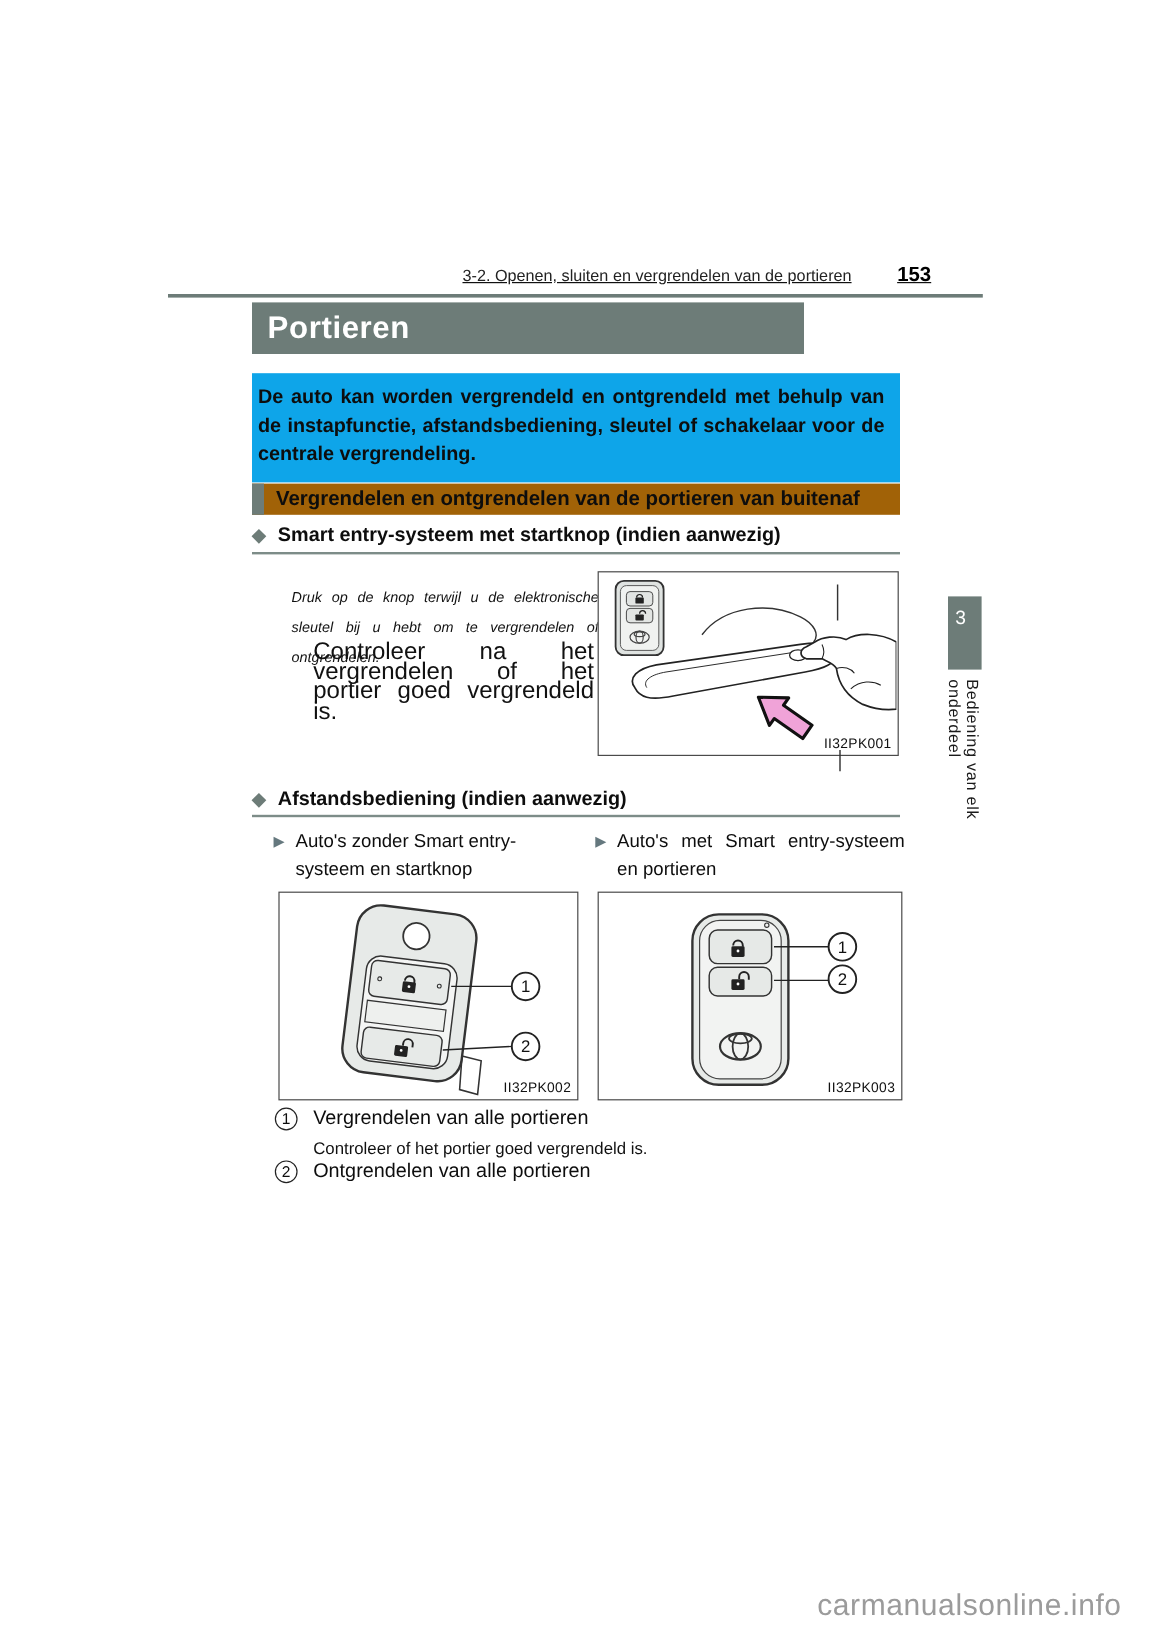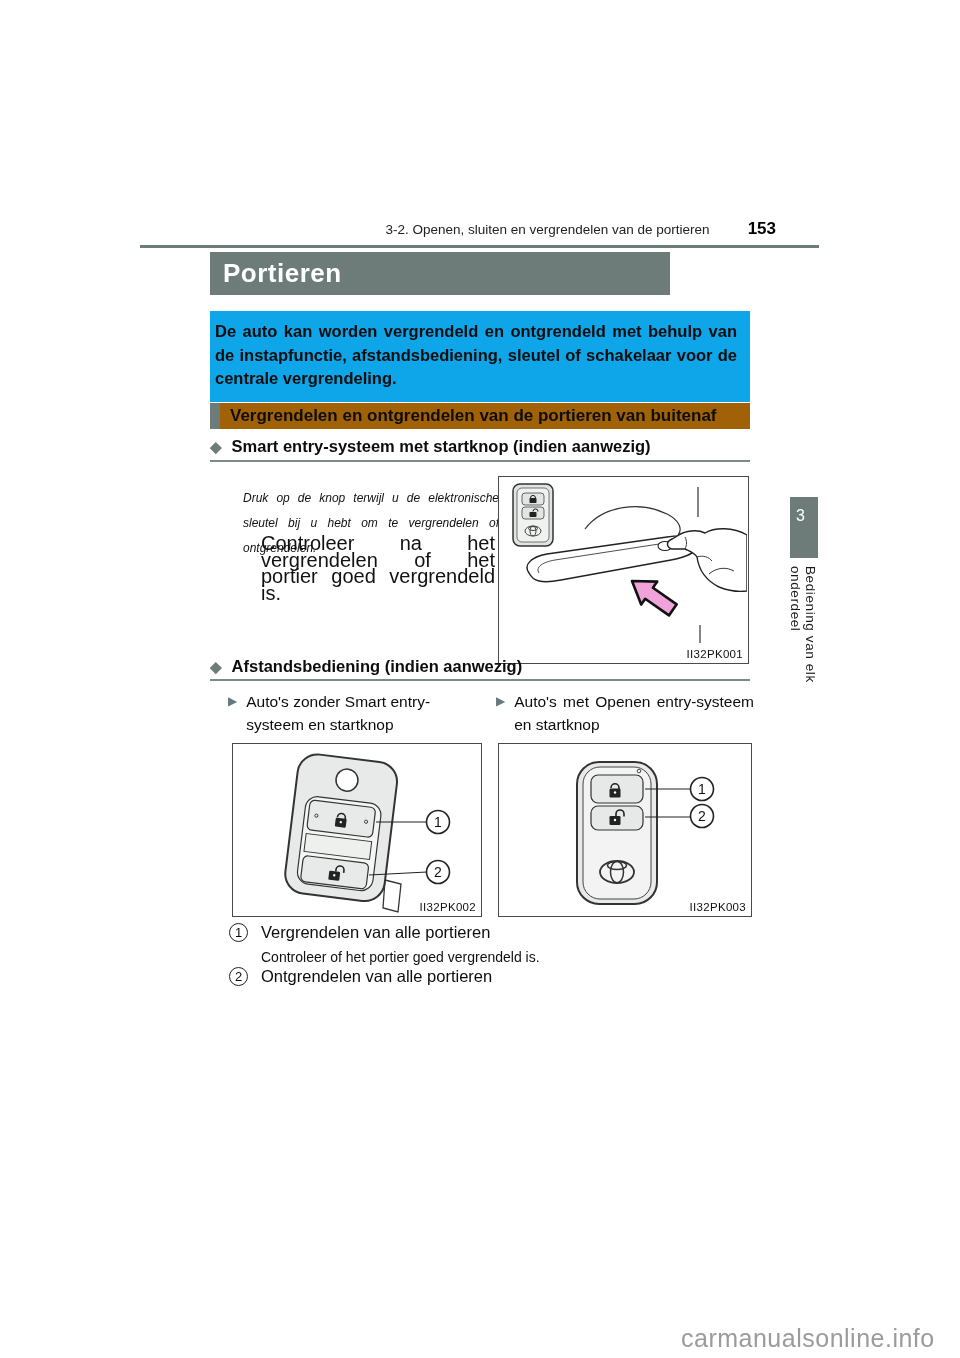--- a/index.html
+++ b/index.html
@@ -4,21 +4,21 @@
 <style>
   * { margin:0; padding:0; box-sizing:border-box; }
   html,body { background:#ffffff; }
   .page {
     position:relative; width:960px; height:1358px; background:#fff;
     font-family:"Liberation Sans", sans-serif; color:#111; overflow:hidden;
   }
   .abs { position:absolute; }
 
   
-  .hdr-row { left:140px; top:219px; width:636px; text-align:right; white-space:nowrap; }
+  .hdr-row { left:140px; top:219px; width:636px; text-align:right; white-space:nowrap;text-decoration:underline; }
   .hdr-section { font-size:13.5px; color:#222; }
   .hdr-pagenum { font-size:17px; font-weight:bold; color:#000; margin-left:38px; }
   .top-rule { left:140px; top:245px; width:679px; height:3px; background:#6d7c78; }
 
   
   .title-bar {
     left:210px; top:252px; width:460px; height:43px; background:#6d7c78;
     color:#fff; font-size:26px; font-weight:bold; line-height:43px;
     padding-left:13px; letter-spacing:0.5px;
   }
@@ -40,21 +40,21 @@
   .sub-row { display:flex; align-items:center; gap:10px; font-size:16.5px; font-weight:bold; color:#0d0d0d; }
   .diamond { color:#6d7c78; font-size:15px; line-height:1; }
   .sub-rule { height:2px; background:#7d8c88; }
 
   .para1 { left:243px; top:486px; width:256px; font-size:12px; line-height:25px; text-align:justify;font-style:italic; }
   .note1 { left:261px; top:535px; width:234px; font-size:20px; line-height:16.5px; text-align:justify; }
 
   .fig { border:1.5px solid #4a4a4a; background:#fff; }
   .fig-cap { position:absolute; right:5px; bottom:3px; font-size:11.5px; color:#111; letter-spacing:0.3px; }
 
-  .fig1 { left:498px; top:476px; width:251px; height:188px; }
+  .fig1 { left:498px; top:476px; width:251px; height:154px; }
   .fig2 { left:232px; top:743px; width:250px; height:174px; }
   .fig3 { left:498px; top:743px; width:254px; height:174px; }
 
   .bullet-row { display:flex; gap:9px; font-size:15.5px; line-height:23px; color:#0d0d0d; }
   .tri { color:#65787e; font-size:12px; line-height:23px; }
   .bl { left:228px; top:690px; width:256px; }
   .br { left:496px; top:690px; width:258px; }
   .br .bullet-text { text-align:justify; }
   .bullet-text { flex:1; }
 
@@ -155,21 +155,21 @@
     <span>Afstandsbediening (indien aanwezig)</span>
   </div>
   <div class="abs sub-rule" style="left:210px; top:679px; width:540px;"></div>
 
   <div class="abs bullet-row bl">
     <span class="tri">▶</span>
     <span class="bullet-text">Auto's zonder Smart entry-systeem en startknop</span>
   </div>
   <div class="abs bullet-row br">
     <span class="tri">▶</span>
-    <span class="bullet-text">Auto's met Openen entry-systeem en startknop</span>
+    <span class="bullet-text">Auto's met Smart entry-systeem en portieren</span>
   </div>
 
   <div class="abs fig fig2">
     <svg width="247" height="170" viewBox="0 0 247 170">
       <path d="M152,136 L168,140 L165,168 L150,164 Z" fill="#fff" stroke="#333" stroke-width="1.3"></path>
       <g transform="rotate(7 110 85)">
         <rect x="58" y="14" width="100" height="140" rx="20" fill="#e7eae8" stroke="#333" stroke-width="2"></rect>
         <circle cx="108" cy="36" r="11" fill="#fff" stroke="#333" stroke-width="1.5"></circle>
         <rect x="70" y="56" width="76" height="88" rx="12" fill="#f4f5f4" stroke="#333" stroke-width="1.2"></rect>
         <rect x="74" y="60" width="66" height="30" rx="5" fill="#e7eae8" stroke="#333" stroke-width="1.2"></rect>

